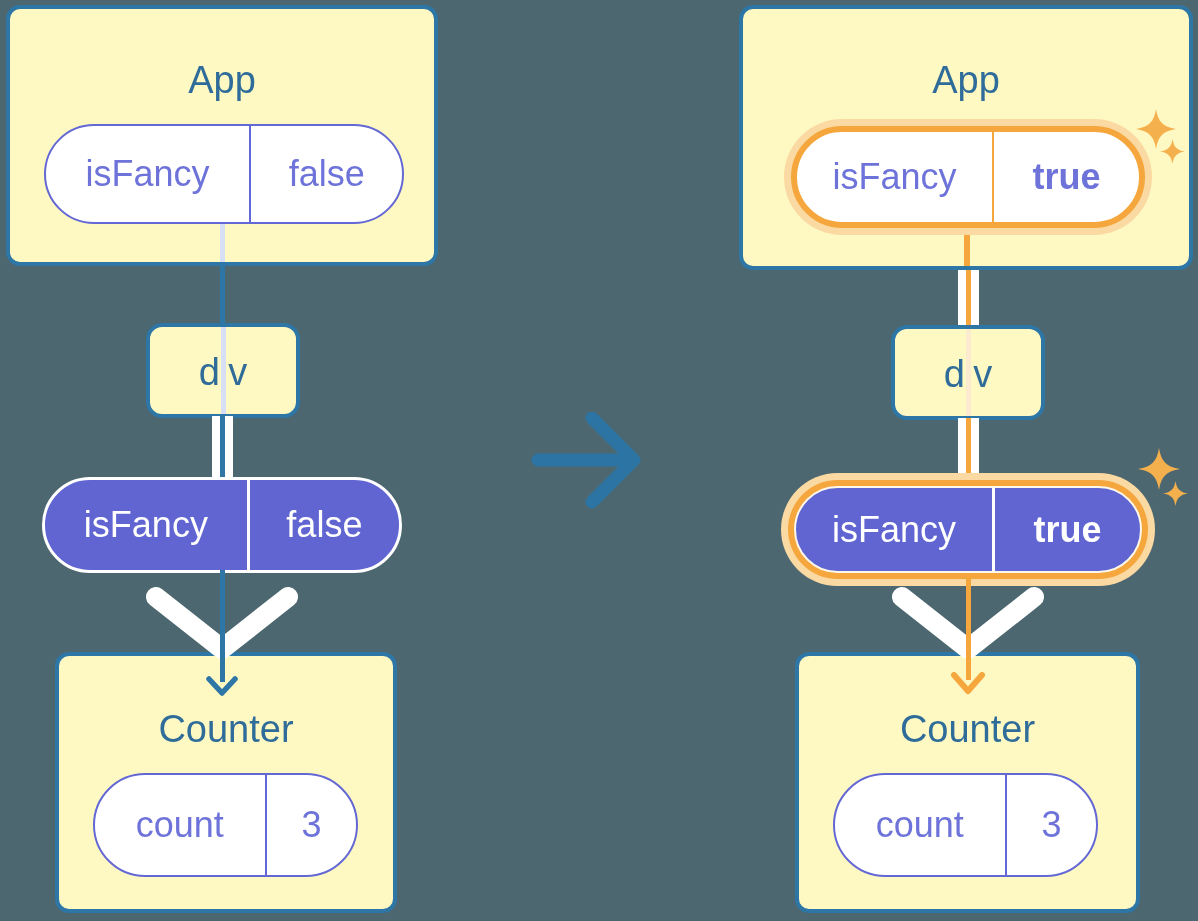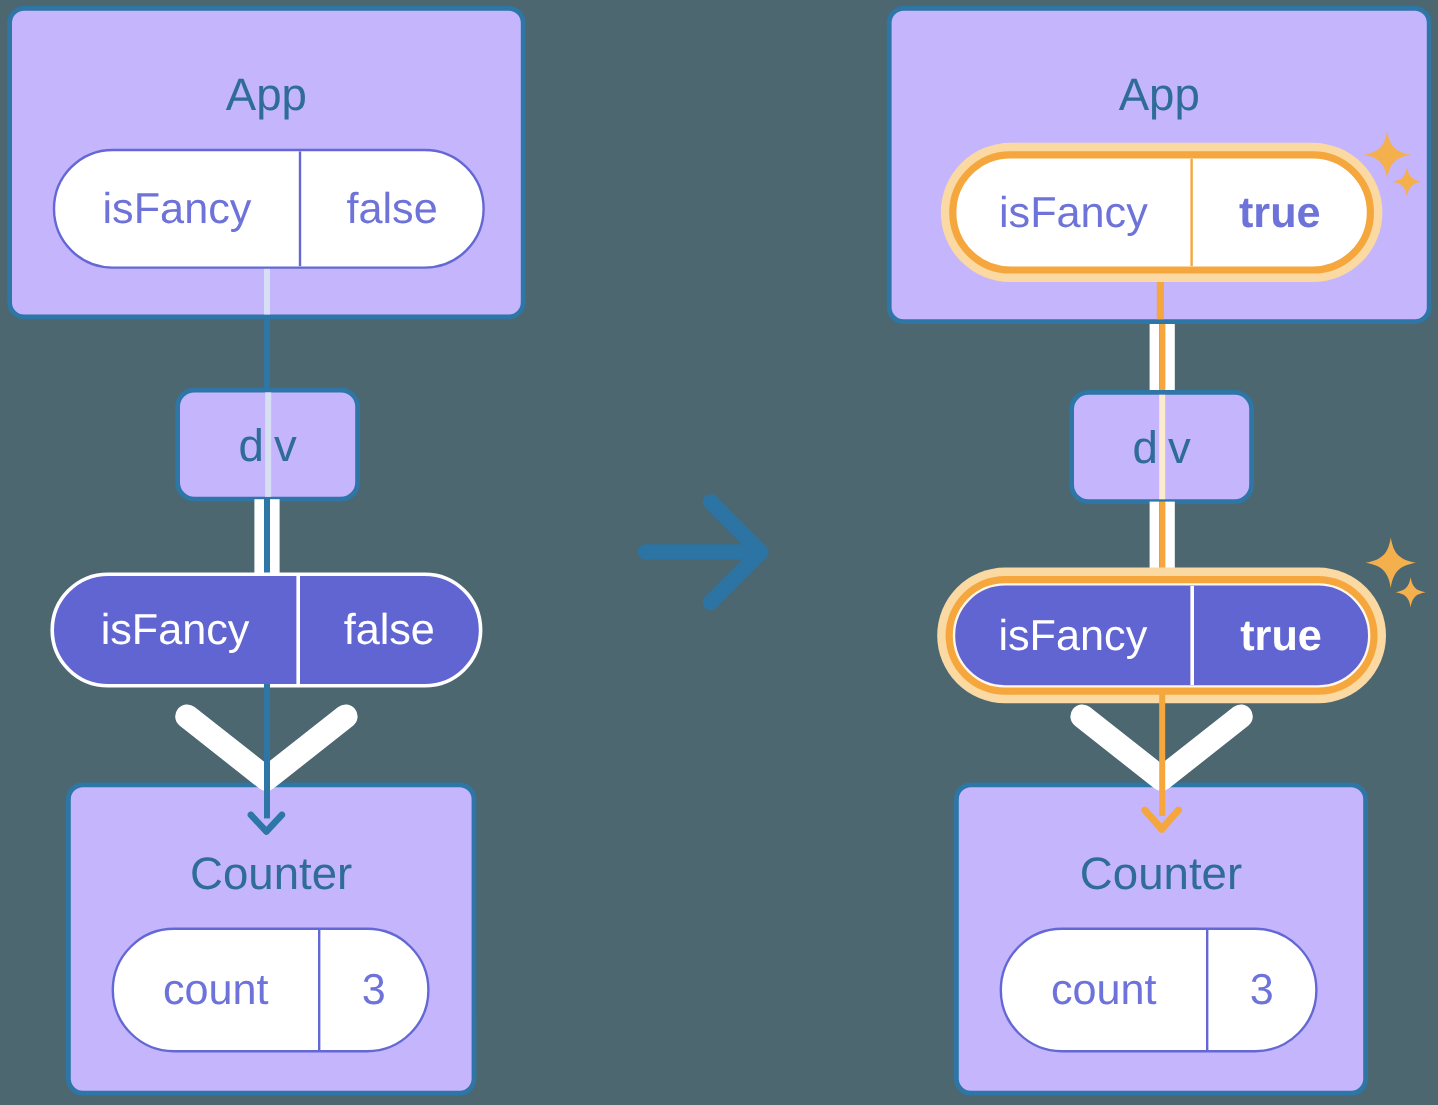--- a/index.html
+++ b/index.html
@@ -14,21 +14,21 @@
     --orange:#F5A73E;
     --peach:#FAD9A2;
     --peach-faint:#FCEBCF;
     --sparkle:#F5B04E;
   }
   *{margin:0;padding:0;box-sizing:border-box;}
   html,body{width:1198px;height:921px;overflow:hidden;}
   body{background:var(--bg);font-family:"Liberation Sans",sans-serif;position:relative;}
   .stage{position:absolute;left:0;top:0;width:1198px;height:921px;}
 
-  .card{position:absolute;background:#c4b5fd;border:4px solid var(--teal);border-radius:16px;padding-left:36px;}
+  .card{position:absolute;background:#fef9c3;border:4px solid var(--teal);border-radius:16px;padding-left:36px;}
   .card-title{position:absolute;left:0;width:100%;text-align:center;
     font-size:38px;font-weight:500;color:var(--title);}
 
   
   .pill{position:absolute;display:flex;align-items:stretch;background:#fff;
     border:2.5px solid var(--purple-border);border-radius:70px;overflow:hidden;}
   .pill .cell{display:flex;align-items:center;justify-content:center;
     font-size:36px;color:var(--purple);}
   .pill .cell.left{width:57%;}
   .pill .cell.right{flex:1;}

